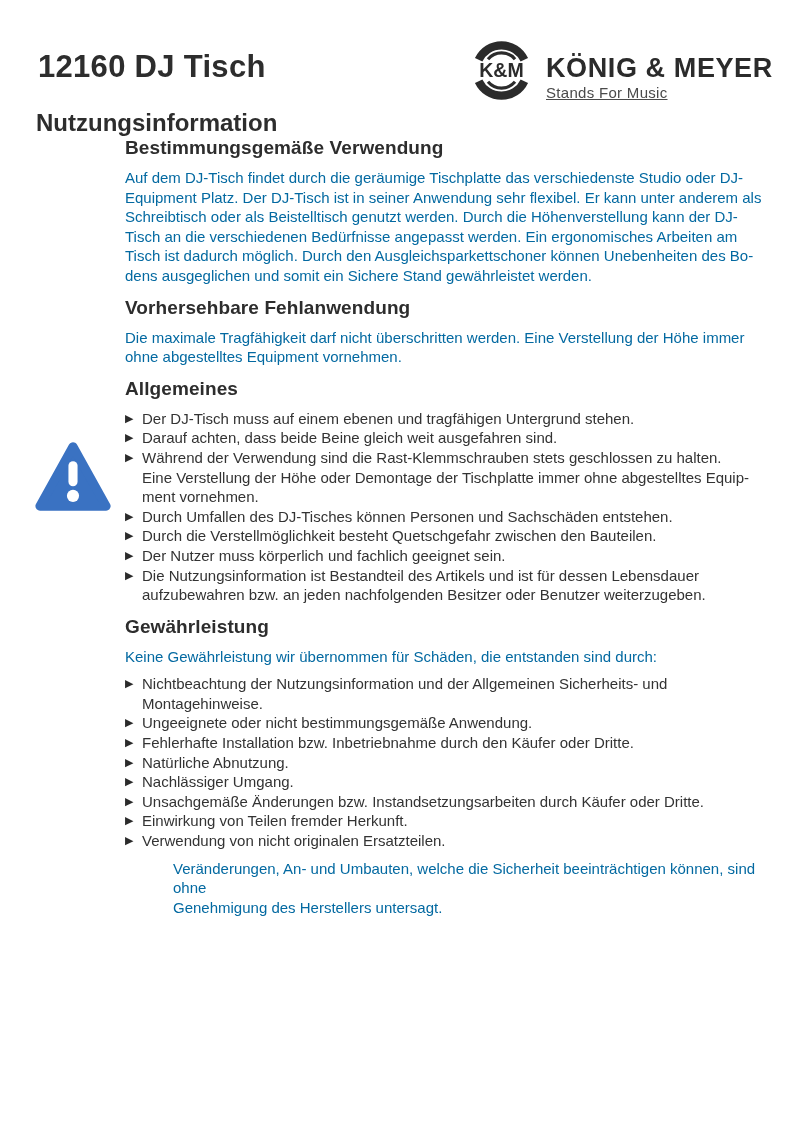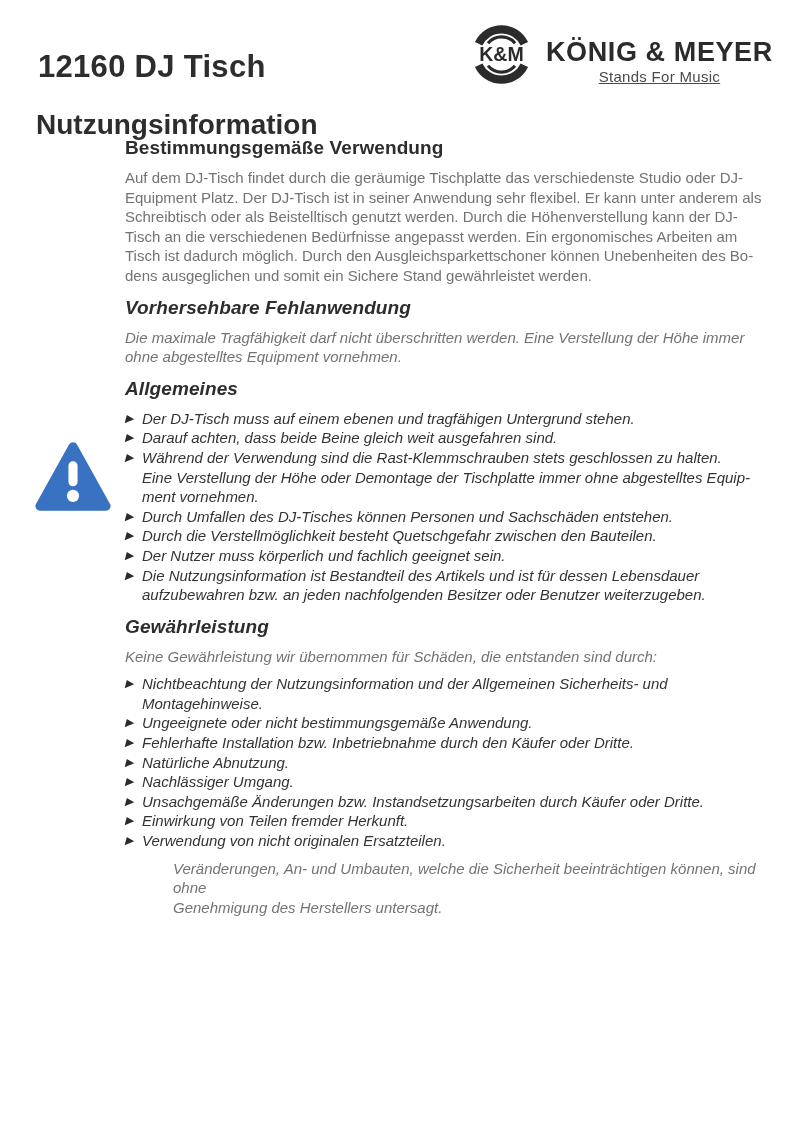--- a/index.html
+++ b/index.html
@@ -12,48 +12,48 @@
     overflow: hidden;
   }
   .page { position: absolute; inset: 0; background: #fff; padding-left: 30px; }
 
   
   .title {
     position: absolute; left: 38px; top: 51px;
     font-size: 31px; font-weight: bold; color: #2d2d2d;
     letter-spacing: 0.3px; line-height: 1.05; margin: 0;
   }
-  .logo { position: absolute; left: 470px; top: 23px; display: flex; align-items: flex-start; text-align: center; }
+  .logo { position: absolute; left: 470px; top: 39px; display: flex; align-items: flex-start; }
   .emblem { width: 63px; height: 63px; display: block; }
   .logo-text { margin-left: 13px; padding-top: 16px; }
   .brand {
     font-size: 27px; font-weight: bold; color: #2b2b2b;
     letter-spacing: 0.6px; line-height: 26px; white-space: nowrap;
   }
   .tagline { font-size: 15px; color: #4a4a4a; margin-top: 3px; letter-spacing: 0.3px; text-decoration: underline; }
 
   .doc-heading {
     position: absolute; left: 36px; top: 110px;
-    font-size: 28px; font-weight: bold; color: #2d2d2d; margin: 0; line-height: 1.1;
+    font-size: 24px; font-weight: bold; color: #2d2d2d; margin: 0; line-height: 1.1;
   }
 
   
   .warning-icon { position: absolute; left: 35px; top: 438px; width: 76px; height: 80px; }
   .warning-icon svg { width: 100%; height: 100%; display: block; }
 
   
   .main { position: absolute; left: 125px; top: 136px; width: 650px; }
   .section { margin: 0; }
-  .section + .section { margin-top: 10px; font-style: italic; }
+  .section + .section { margin-top: 10px; }
   .section h3 {
     font-size: 19px; font-weight: bold; color: #2d2d2d;
     margin: 0 0 9px 0; line-height: 23px; letter-spacing: 0.1px;
   }
   .body-text {
-    font-size: 15px; line-height: 19.6px; color: #737373;
+    font-size: 15px; line-height: 19.6px; color: #0369a1;
     margin: 0; white-space: pre-line;
   }
   .body-text + .body-text, .section p.intro { margin-bottom: 8px; }
   ul.bullet-list { list-style: none; margin: 0; padding: 0; }
   ul.bullet-list li {
     position: relative; padding-left: 17px;
     font-size: 15px; line-height: 19.6px; color: #333333;
   }
   ul.bullet-list .marker {
     position: absolute; left: 0; top: 0;

